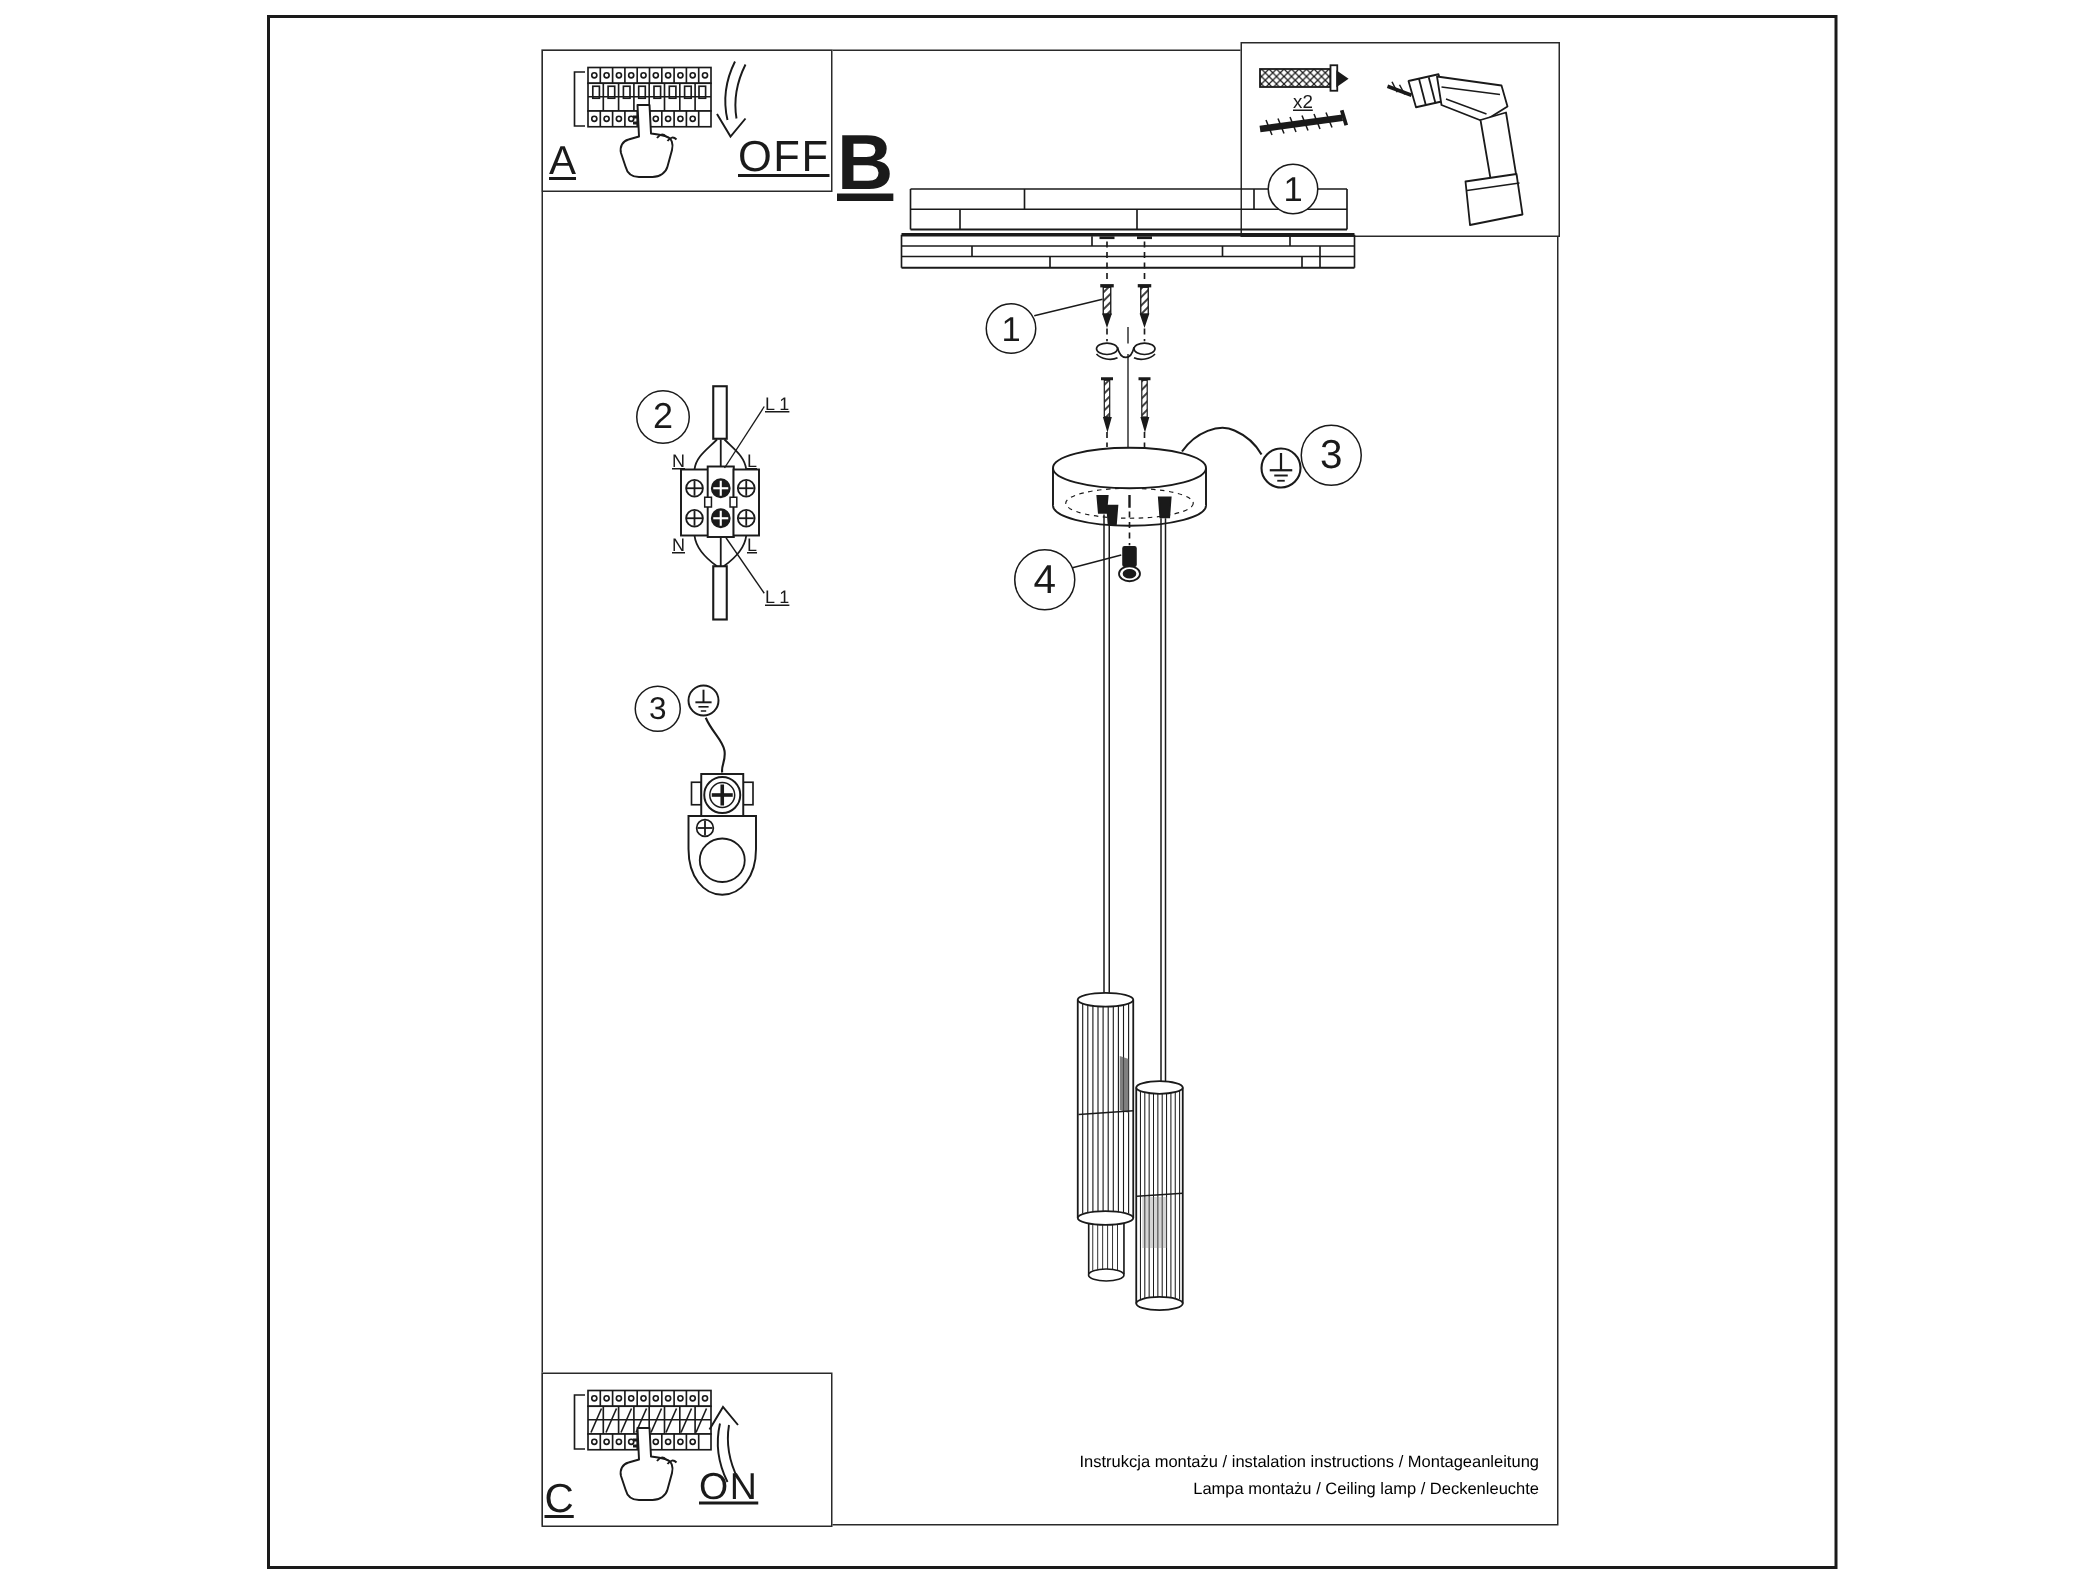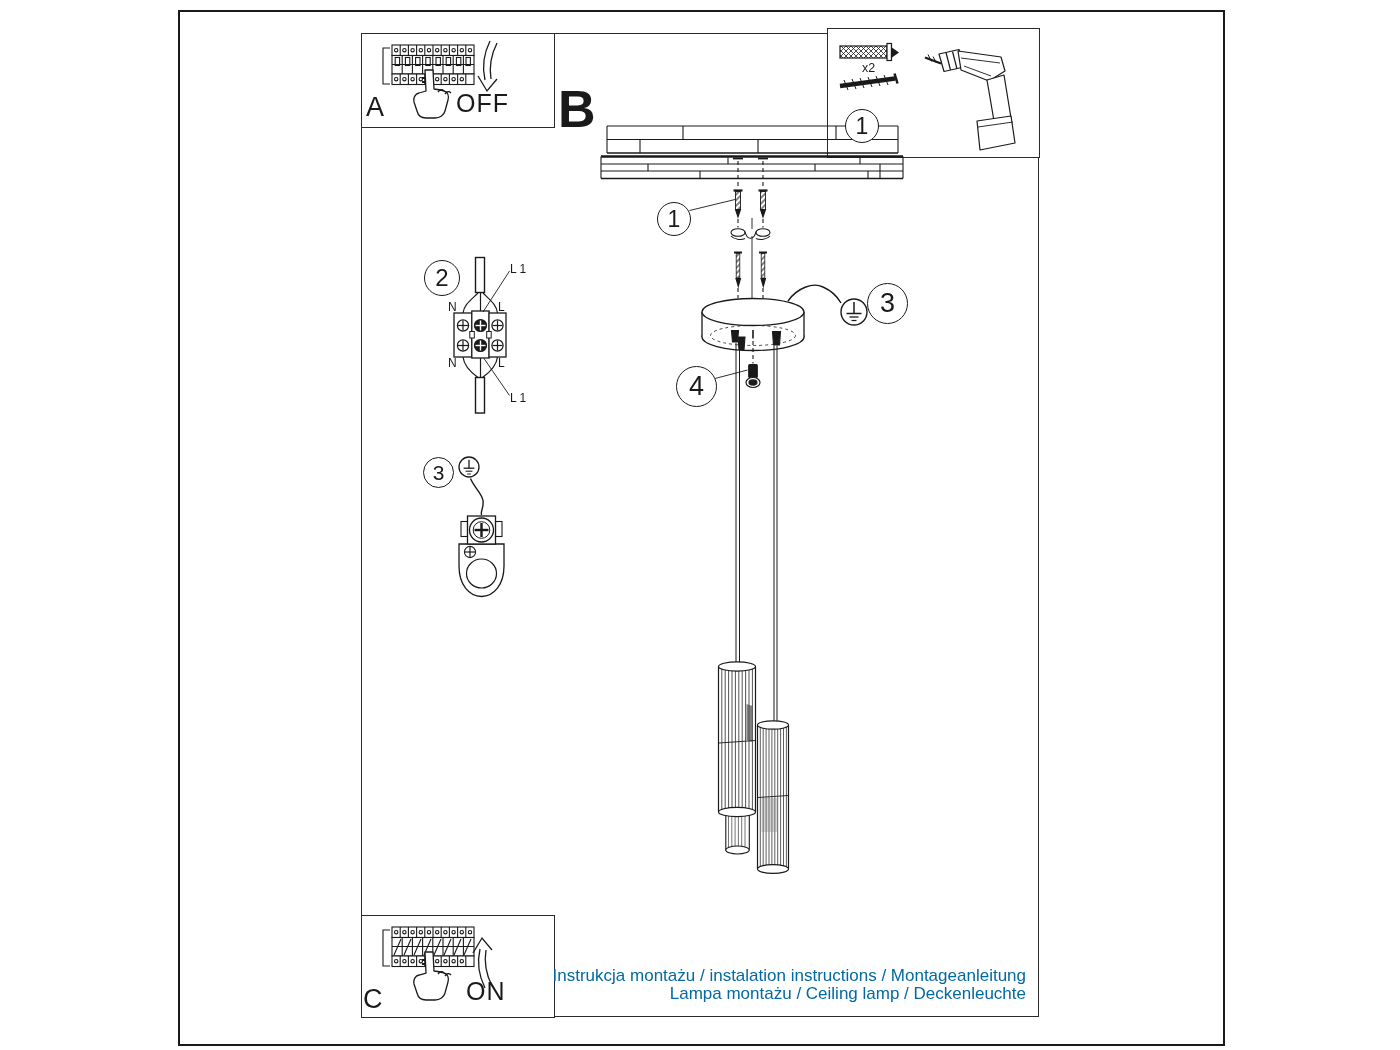--- a/index.html
+++ b/index.html
@@ -3,21 +3,21 @@
 <meta charset="utf-8">
 <style>
   html,body{margin:0;padding:0;background:#fff;}
   .page{position:relative;width:1400px;height:1050px;background:#ffffff;overflow:hidden;
         font-family:"Liberation Sans",sans-serif;color:#1a1a1a;}
   .abs{position:absolute;box-sizing:border-box;}
   .frame{border:2px solid #1a1a1a;background:#fff;}
   .thinframe{border:1.6px solid #2a2a2a;background:#fff;}
   .callout{position:absolute;box-sizing:border-box;border:1.7px solid #1a1a1a;border-radius:50%;
            background:#fff;display:flex;align-items:center;justify-content:center;z-index:6;}
-  .lbl{position:absolute;z-index:6;white-space:pre;}
+  .lbl{position:absolute;z-index:6;white-space:pre;text-decoration:underline;}
   svg{position:absolute;overflow:visible;}
   .noptr{pointer-events:none;}
 </style>
 </head>
 <body>
 
 <div class="page">
 
   <div class="abs frame" style="left:178px;top:10px;width:1047px;height:1036px;"></div>
 
@@ -105,21 +105,21 @@
         <path d="M437,91 q3,-4 6,-1 M444,93 q3,-4 6,-1"></path>
       </g>
       <g stroke-width="1.3">
         <path d="M489,40 C483,52 481,66 484,79"></path>
         <path d="M496,42 C490,54 488,66 490,78"></path>
         <polyline points="477,75 486,90 496,78"></polyline>
       </g>
     </svg>
   </div>
   <div class="lbl" style="left:366px;top:92px;font-size:27px;">A</div>
-  <div class="lbl" style="left:456px;top:89px;font-size:25px;letter-spacing:1px;">OFF</div>
+  <div class="lbl" style="left:492px;top:89px;font-size:29px;letter-spacing:1px;">OFF</div>
 
   <div class="abs thinframe" style="left:361px;top:915px;width:194px;height:103px;z-index:2;">
     <svg class="noptr" style="left:0;top:0;width:194px;height:103px;" viewBox="361 915 194 103" stroke="#1a1a1a" fill="none" stroke-width="1.1">
       <g>
         <path d="M389,929 h-7 v36 h7"></path>
         <rect x="391" y="926" width="82" height="10.5" fill="#fff"></rect>
         <g>
           <line x1="399.2" y1="926" x2="399.2" y2="936.5"></line>
             <line x1="407.4" y1="926" x2="407.4" y2="936.5"></line>
           <line x1="415.6" y1="926" x2="415.6" y2="936.5"></line>
@@ -503,18 +503,18 @@
     <span style="font-size:21px;">3</span>
   </div>
 
   <div class="lbl" style="left:448px;top:300px;font-size:12px;">N</div>
   <div class="lbl" style="left:498px;top:300px;font-size:12px;">L</div>
   <div class="lbl" style="left:510px;top:262px;font-size:12px;">L 1</div>
   <div class="lbl" style="left:448px;top:356px;font-size:12px;">N</div>
   <div class="lbl" style="left:498px;top:356px;font-size:12px;">L</div>
   <div class="lbl" style="left:510px;top:391px;font-size:12px;">L 1</div>
 
-  <div class="abs" style="right:374px;top:967px;text-align:right;font-size:17px;line-height:17.5px;z-index:6;color:#0369a1;">
+  <div class="abs" style="right:374px;top:967px;text-align:right;font-size:11px;line-height:17.5px;z-index:6;color:#000000;">
     <div>Instrukcja montażu / instalation instructions / Montageanleitung</div>
     <div>Lampa montażu / Ceiling lamp / Deckenleuchte</div>
   </div>
 
 </div>
 
 </body></html>

